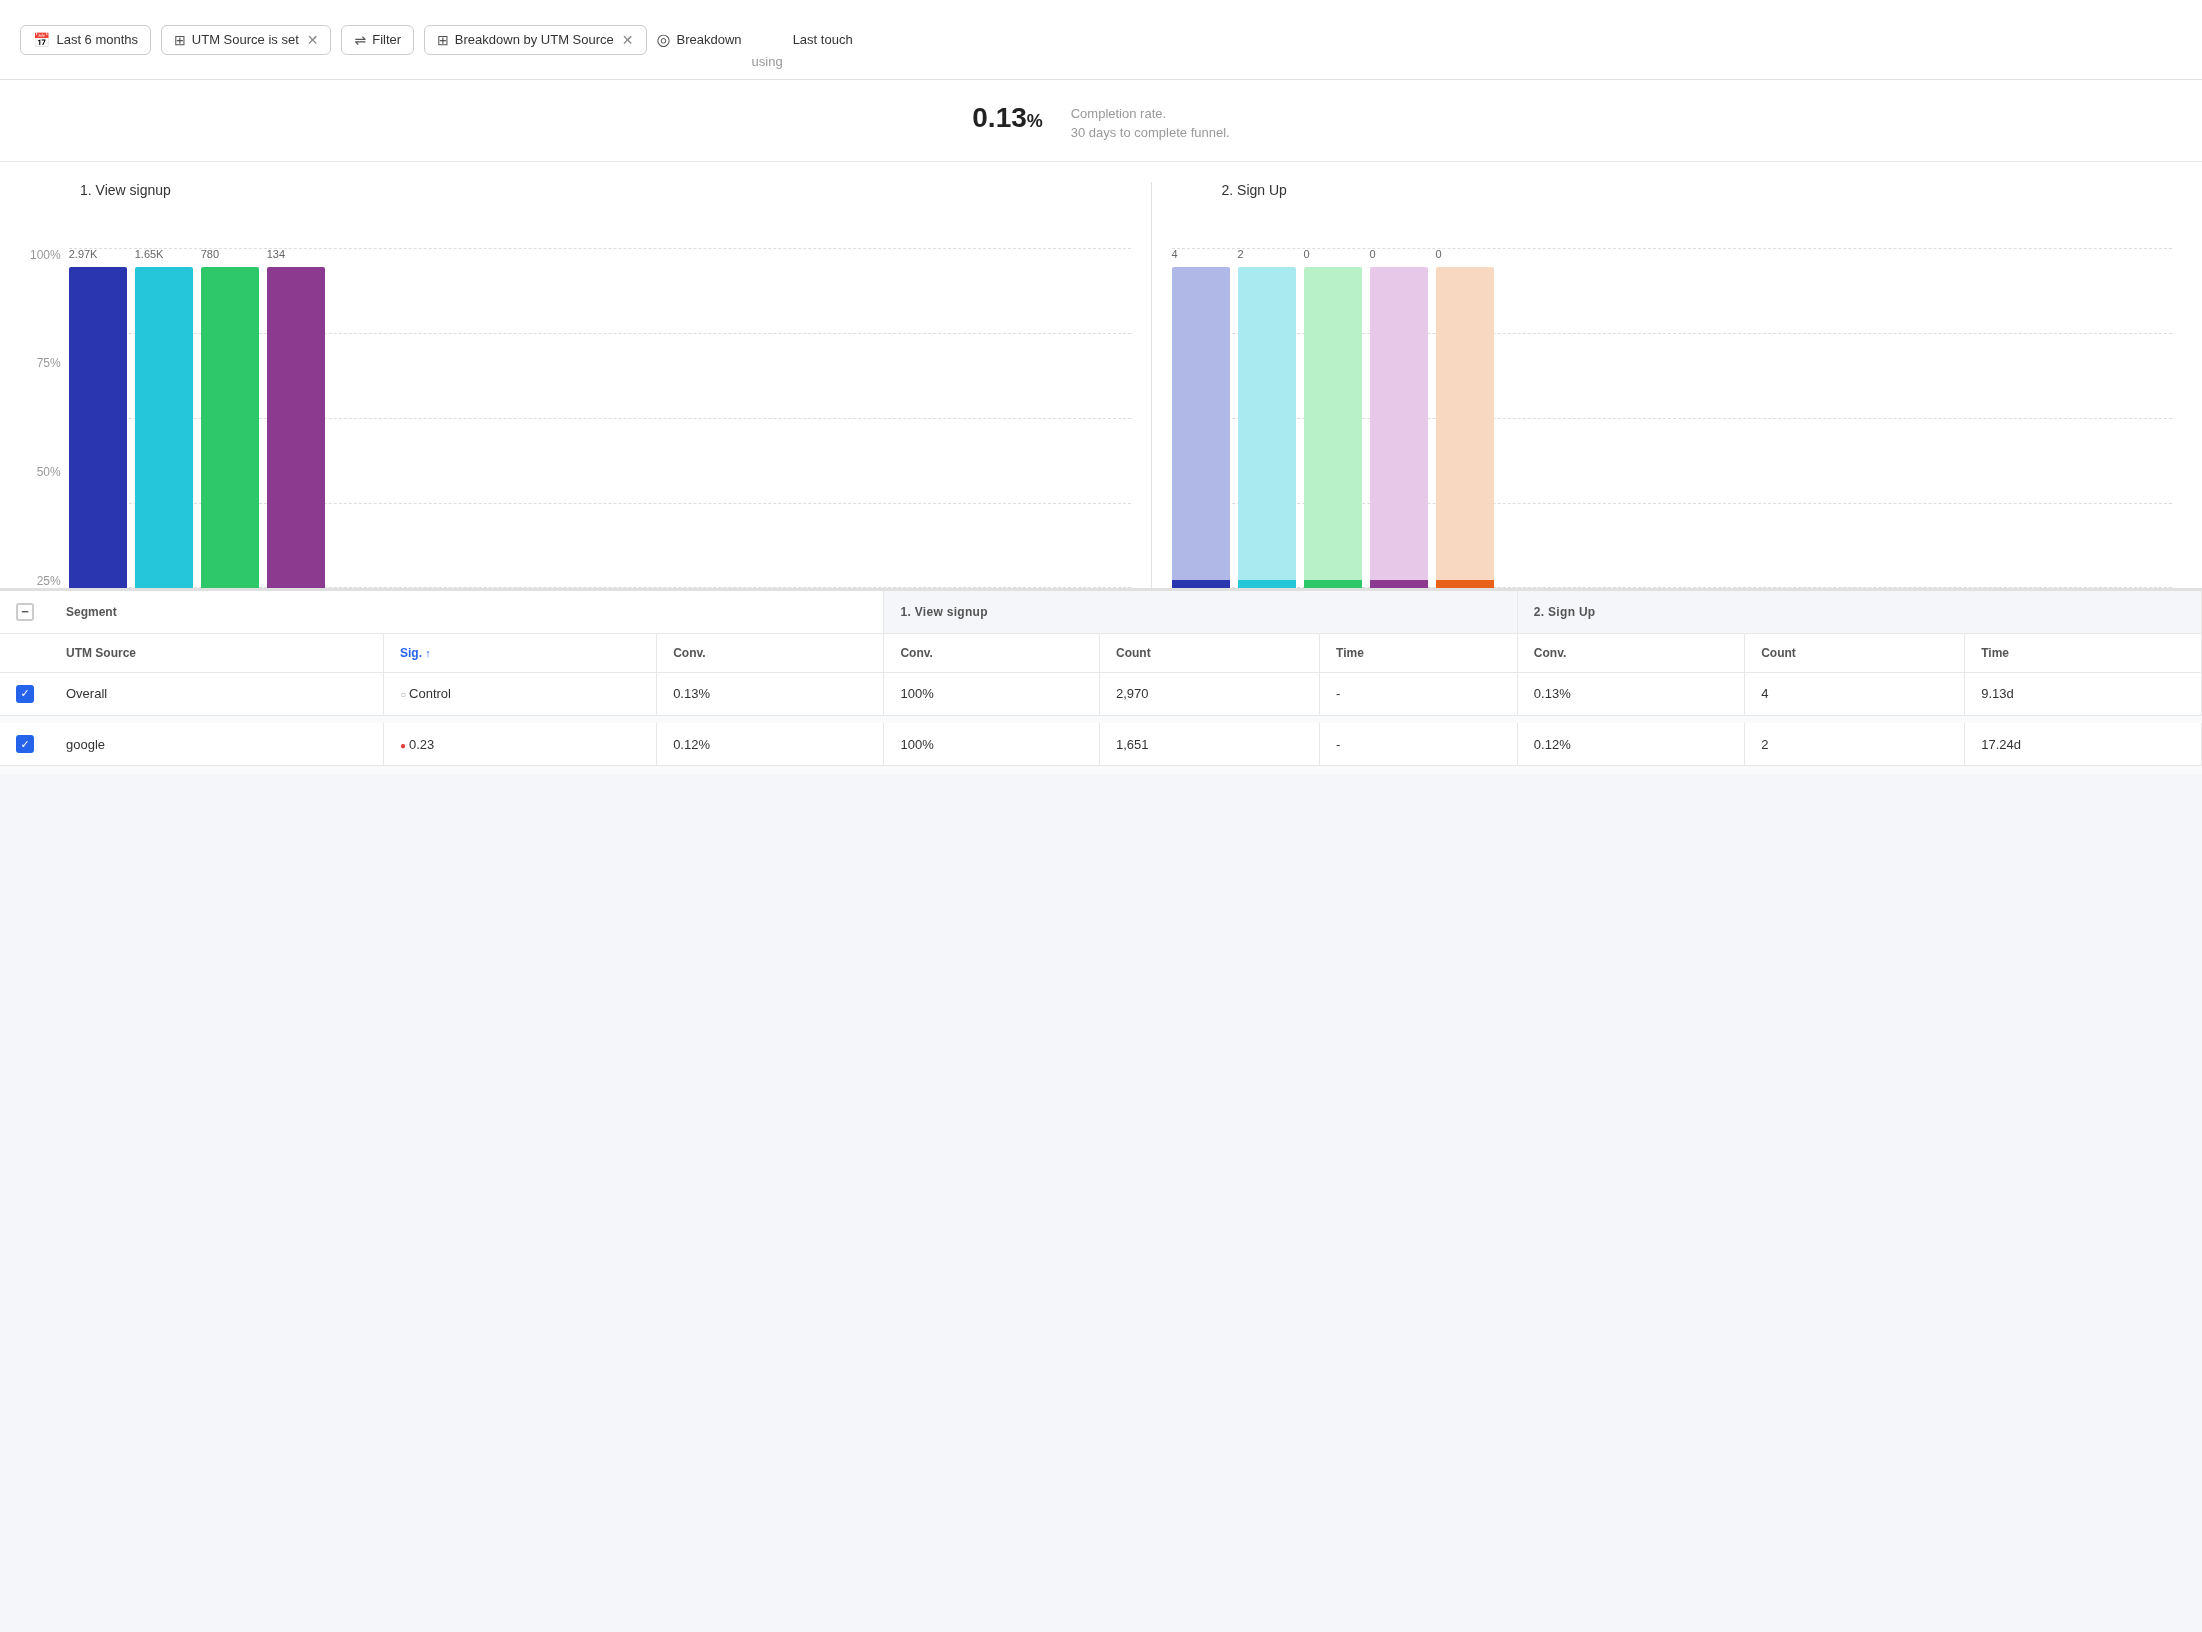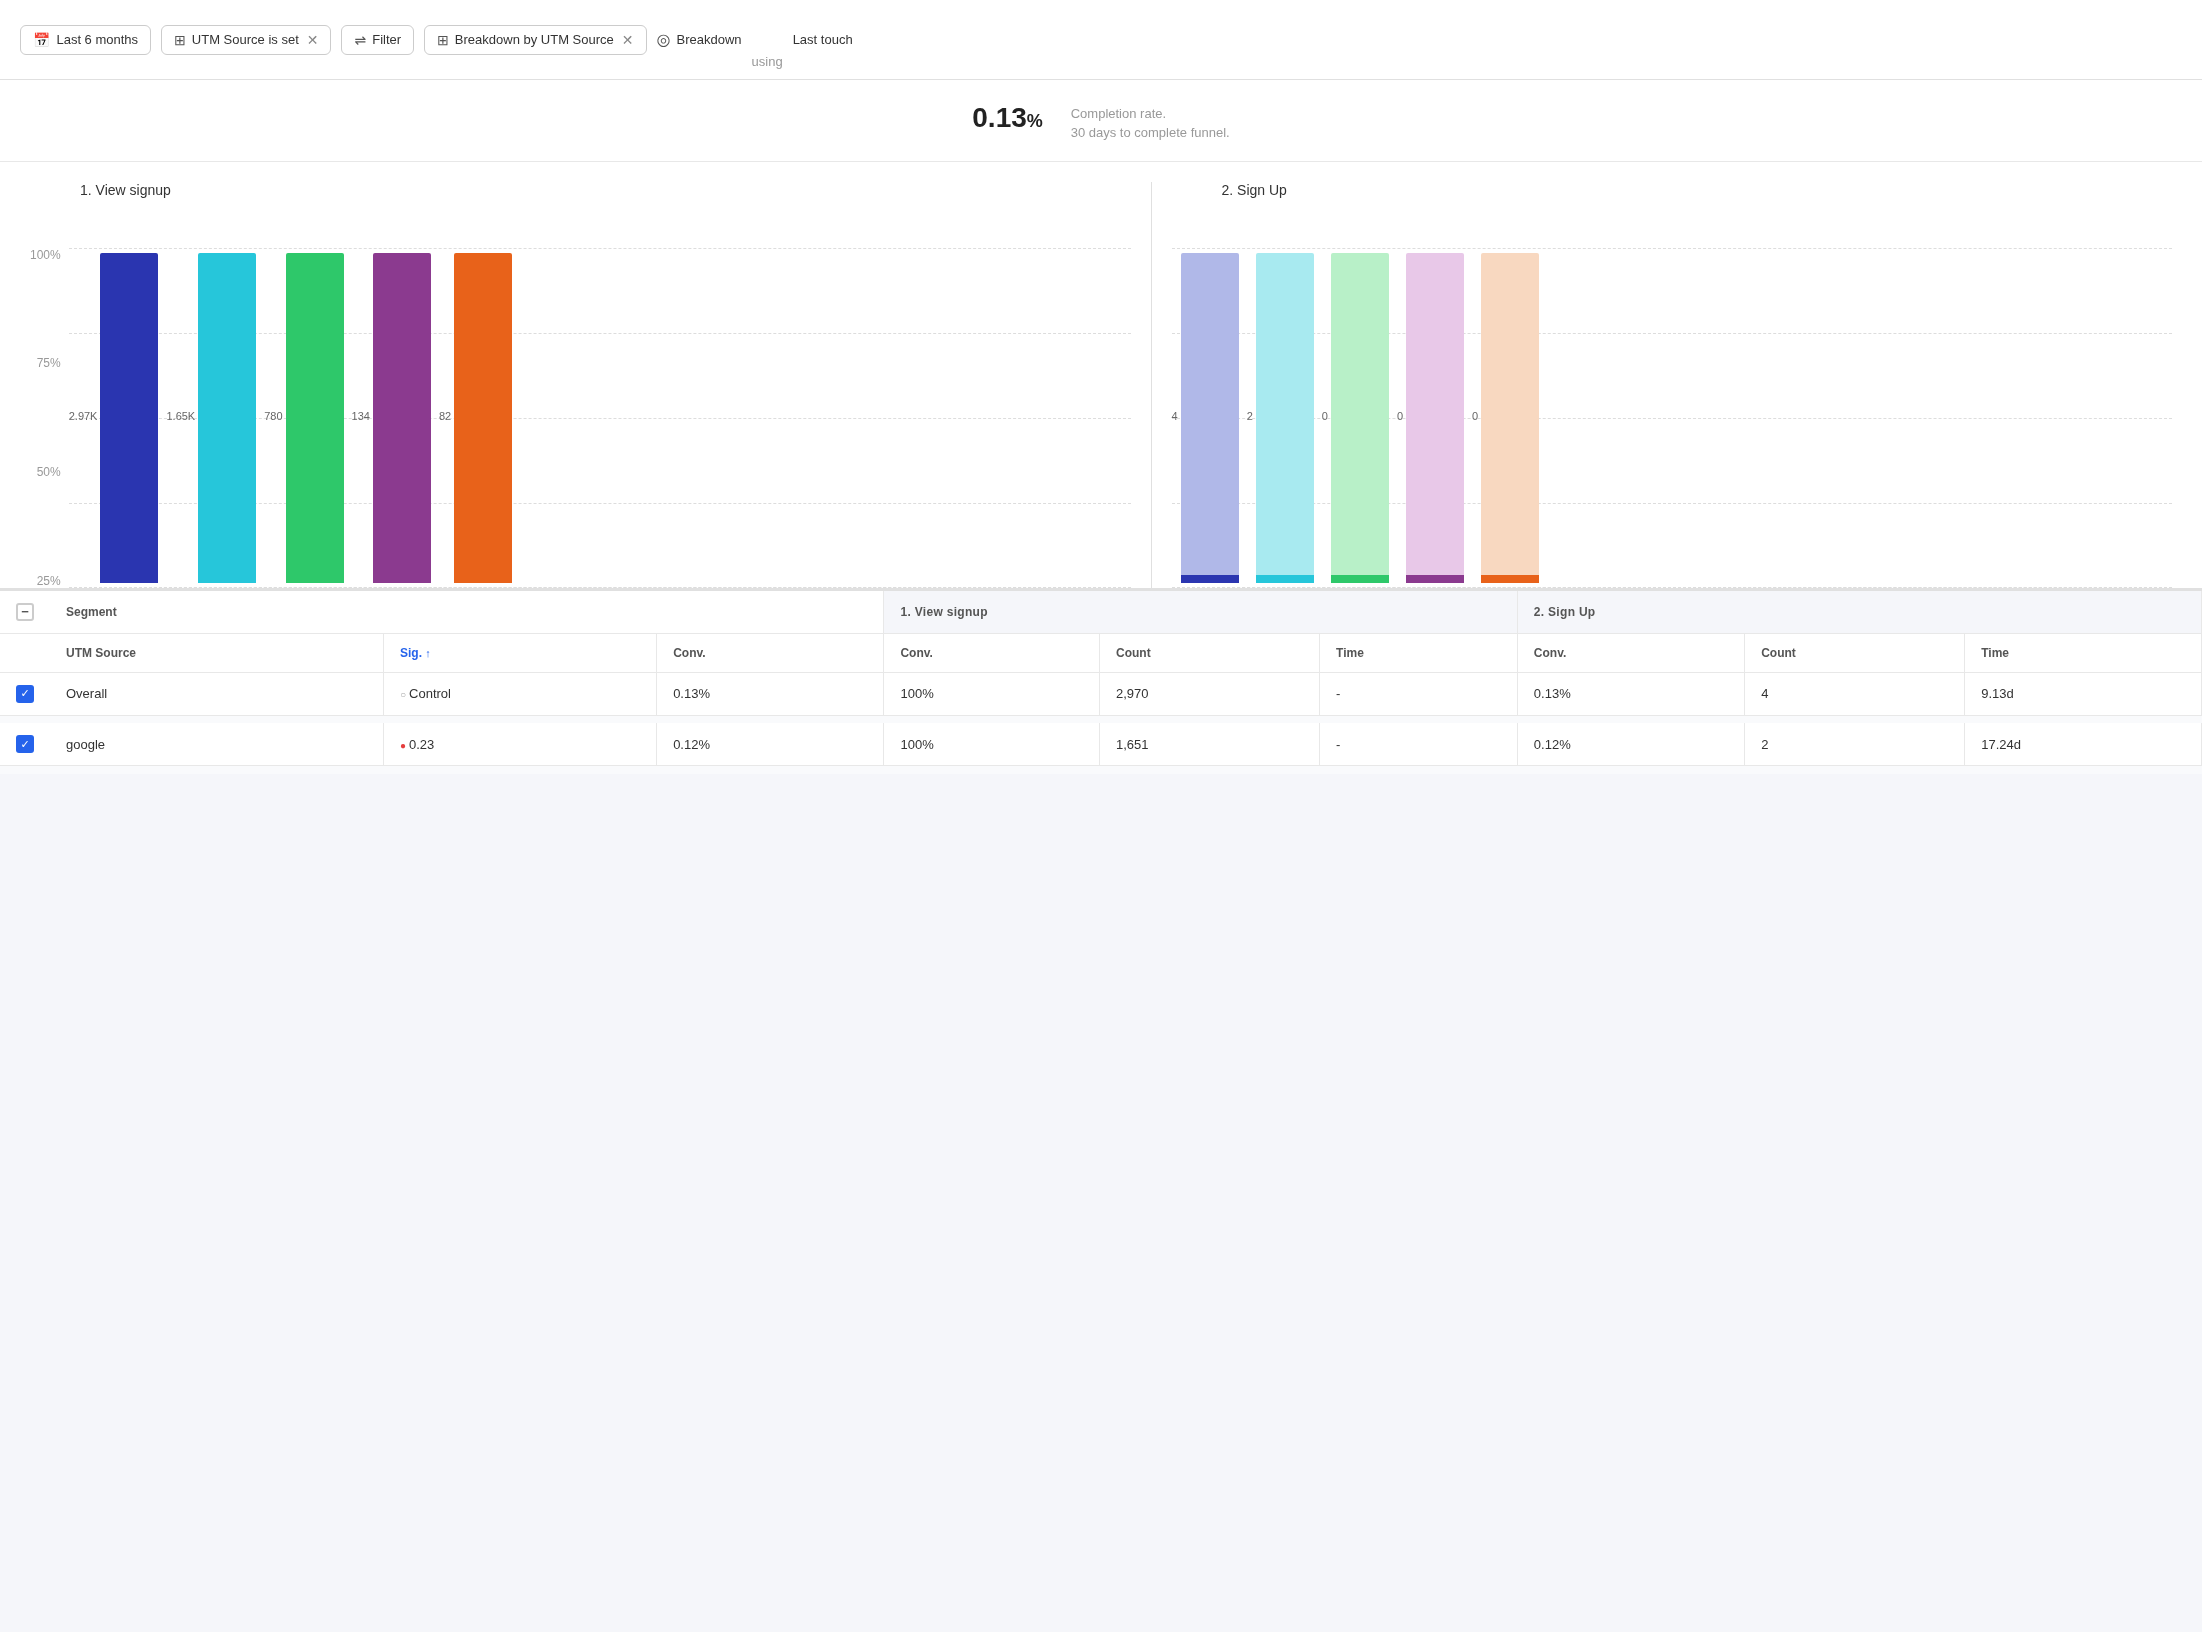--- a/index.html
+++ b/index.html
@@ -138,22 +138,22 @@
       top: 0; left: 0; right: 0; bottom: 0;
       pointer-events: none;
     }
     .gridline {
       position: absolute;
       left: 0; right: 0;
       border-top: 1px dashed #ddd;
     }
     .bar-wrap {
       display: flex;
-      flex-direction: row;
-      align-items: center;
+      flex-direction: column;
+      align-items: flex-start;
       gap: 3px;
       height: 100%;
       justify-content: flex-end;
       position: relative;
       z-index: 1;
     }
     .bar-value {
       font-size: 11px;
       color: #666;
       white-space: nowrap;
@@ -307,24 +307,20 @@
                 <div class="bar-value">1.65K</div>
                 <div class="bar" style="height: 330px; background: rgb(38, 198, 218);"></div>
               </div>
               <div class="bar-wrap">
                 <div class="bar-value">780</div>
                 <div class="bar" style="height: 330px; background: rgb(46, 200, 106);"></div>
               </div>
               <div class="bar-wrap">
                 <div class="bar-value">134</div>
                 <div class="bar" style="height: 330px; background: rgb(139, 58, 143);"></div>
-              </div>
-              <div class="bar-wrap">
-                <div class="bar-value">82</div>
-                <div class="bar" style="height: 330px; background: rgb(232, 98, 26);"></div>
               </div>
             </div>
         </div>
       </div>
 
       <div class="chart-divider"></div>
 
       <div class="chart-section" style="flex:1">
         <div class="chart-section-title">2. Sign Up</div>
         <div class="chart-inner">

